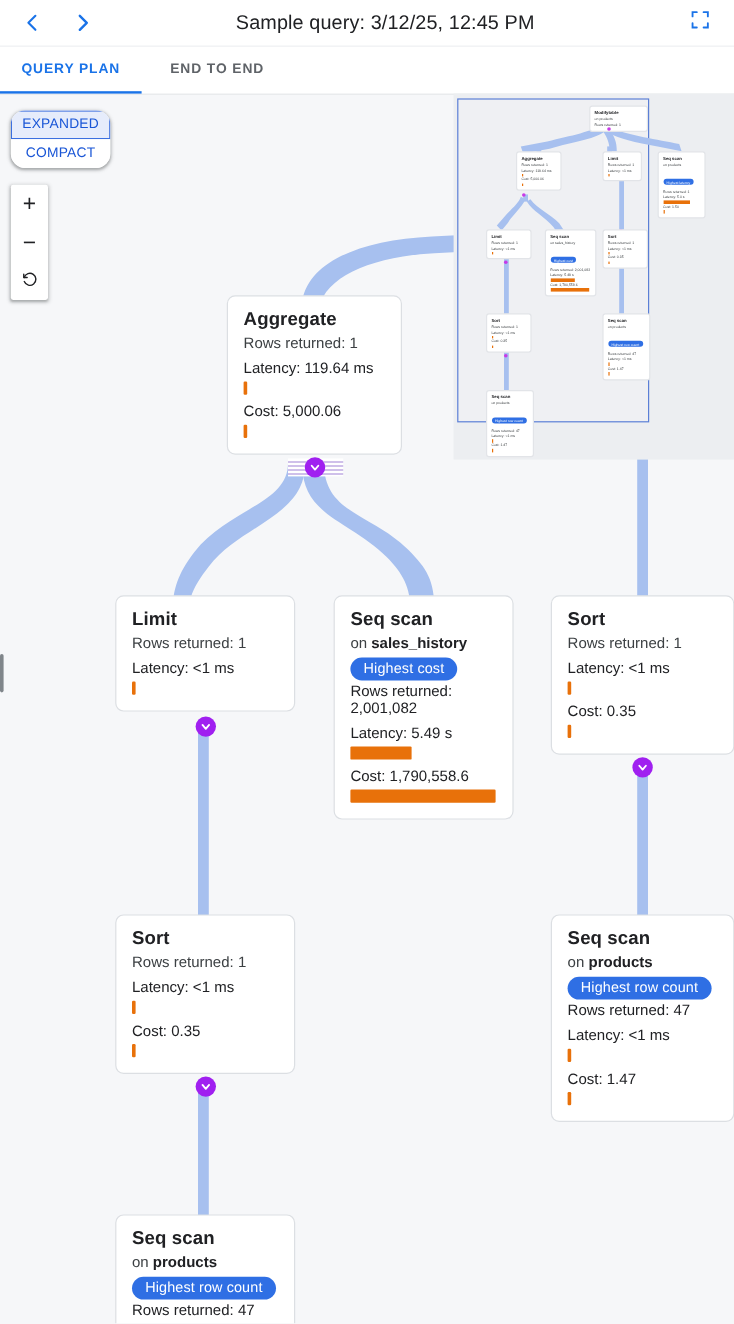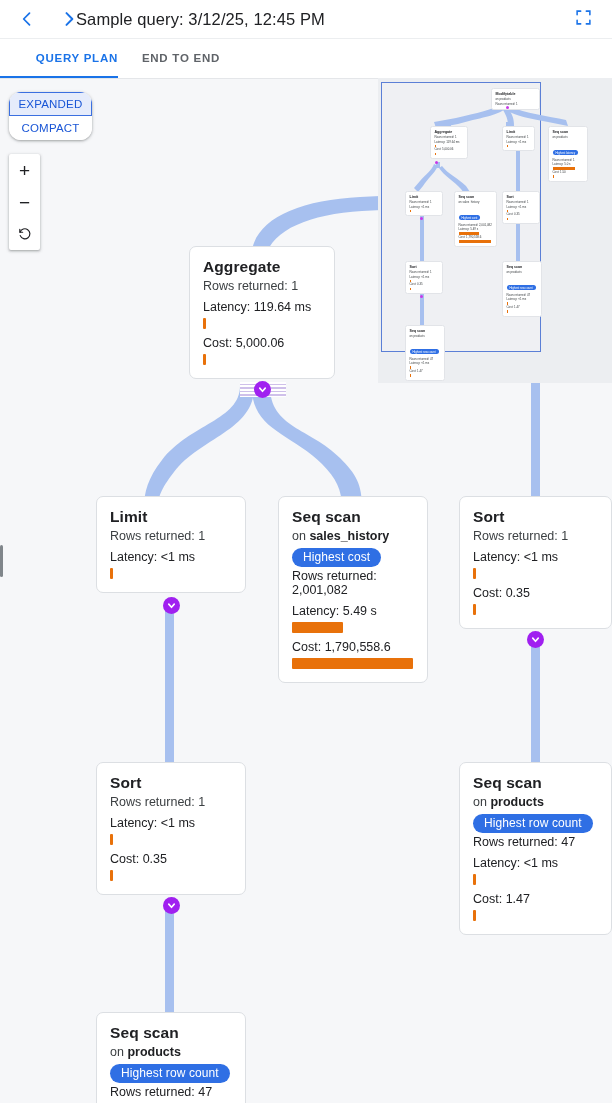--- a/index.html
+++ b/index.html
@@ -18,21 +18,21 @@
     border-bottom: 1px solid #eceef0;
   }
   .nav-arrow {
     width: 34px; height: 34px; display: flex; align-items: center; justify-content: center;
     color: #1a73e8; cursor: pointer; flex: none;
   }
   .nav-arrow.first { margin-left: 10px; }
   .nav-arrow.second { margin-left: 8px; }
   .nav-arrow svg { display: block; }
   .header-title {
-    flex: 1; font-size: 16.5px; color: #202124;
+    flex: 1; text-align: center; font-size: 16.5px; color: #202124;
     letter-spacing: .1px; margin-left: -10px; white-space: nowrap;
   }
   .fullscreen-btn {
     width: 34px; height: 34px; margin-right: 12px; flex: none;
     display: flex; align-items: center; justify-content: center;
     color: #1a73e8; cursor: pointer;
   }
 
   
   .tabs {
@@ -40,21 +40,21 @@
     background: #ffffff; display: flex; align-items: flex-end;
     border-bottom: 1px solid #e4e6e9;
   }
   .tab {
     height: 40px; display: flex; align-items: center; justify-content: center;
     font-size: 11.5px; font-weight: bold; letter-spacing: .75px;
     color: #5f6368; cursor: pointer; position: relative;
   }
   .tab.t0 { width: 118px; }
   .tab.t1 { width: 126px; }
-  .tab.active { color: #1a73e8; justify-content: flex-end; }
+  .tab.active { color: #1a73e8; }
   .tab.active::after {
     content: ""; position: absolute; left: 0; bottom: 0; width: 100%; height: 2.5px;
     background: #1a73e8;
   }
 
   
   .canvas {
     position: absolute; left: 0; top: 80px; width: 612px; height: 1023px;
     background: #f6f7f9; overflow: hidden;
   }

